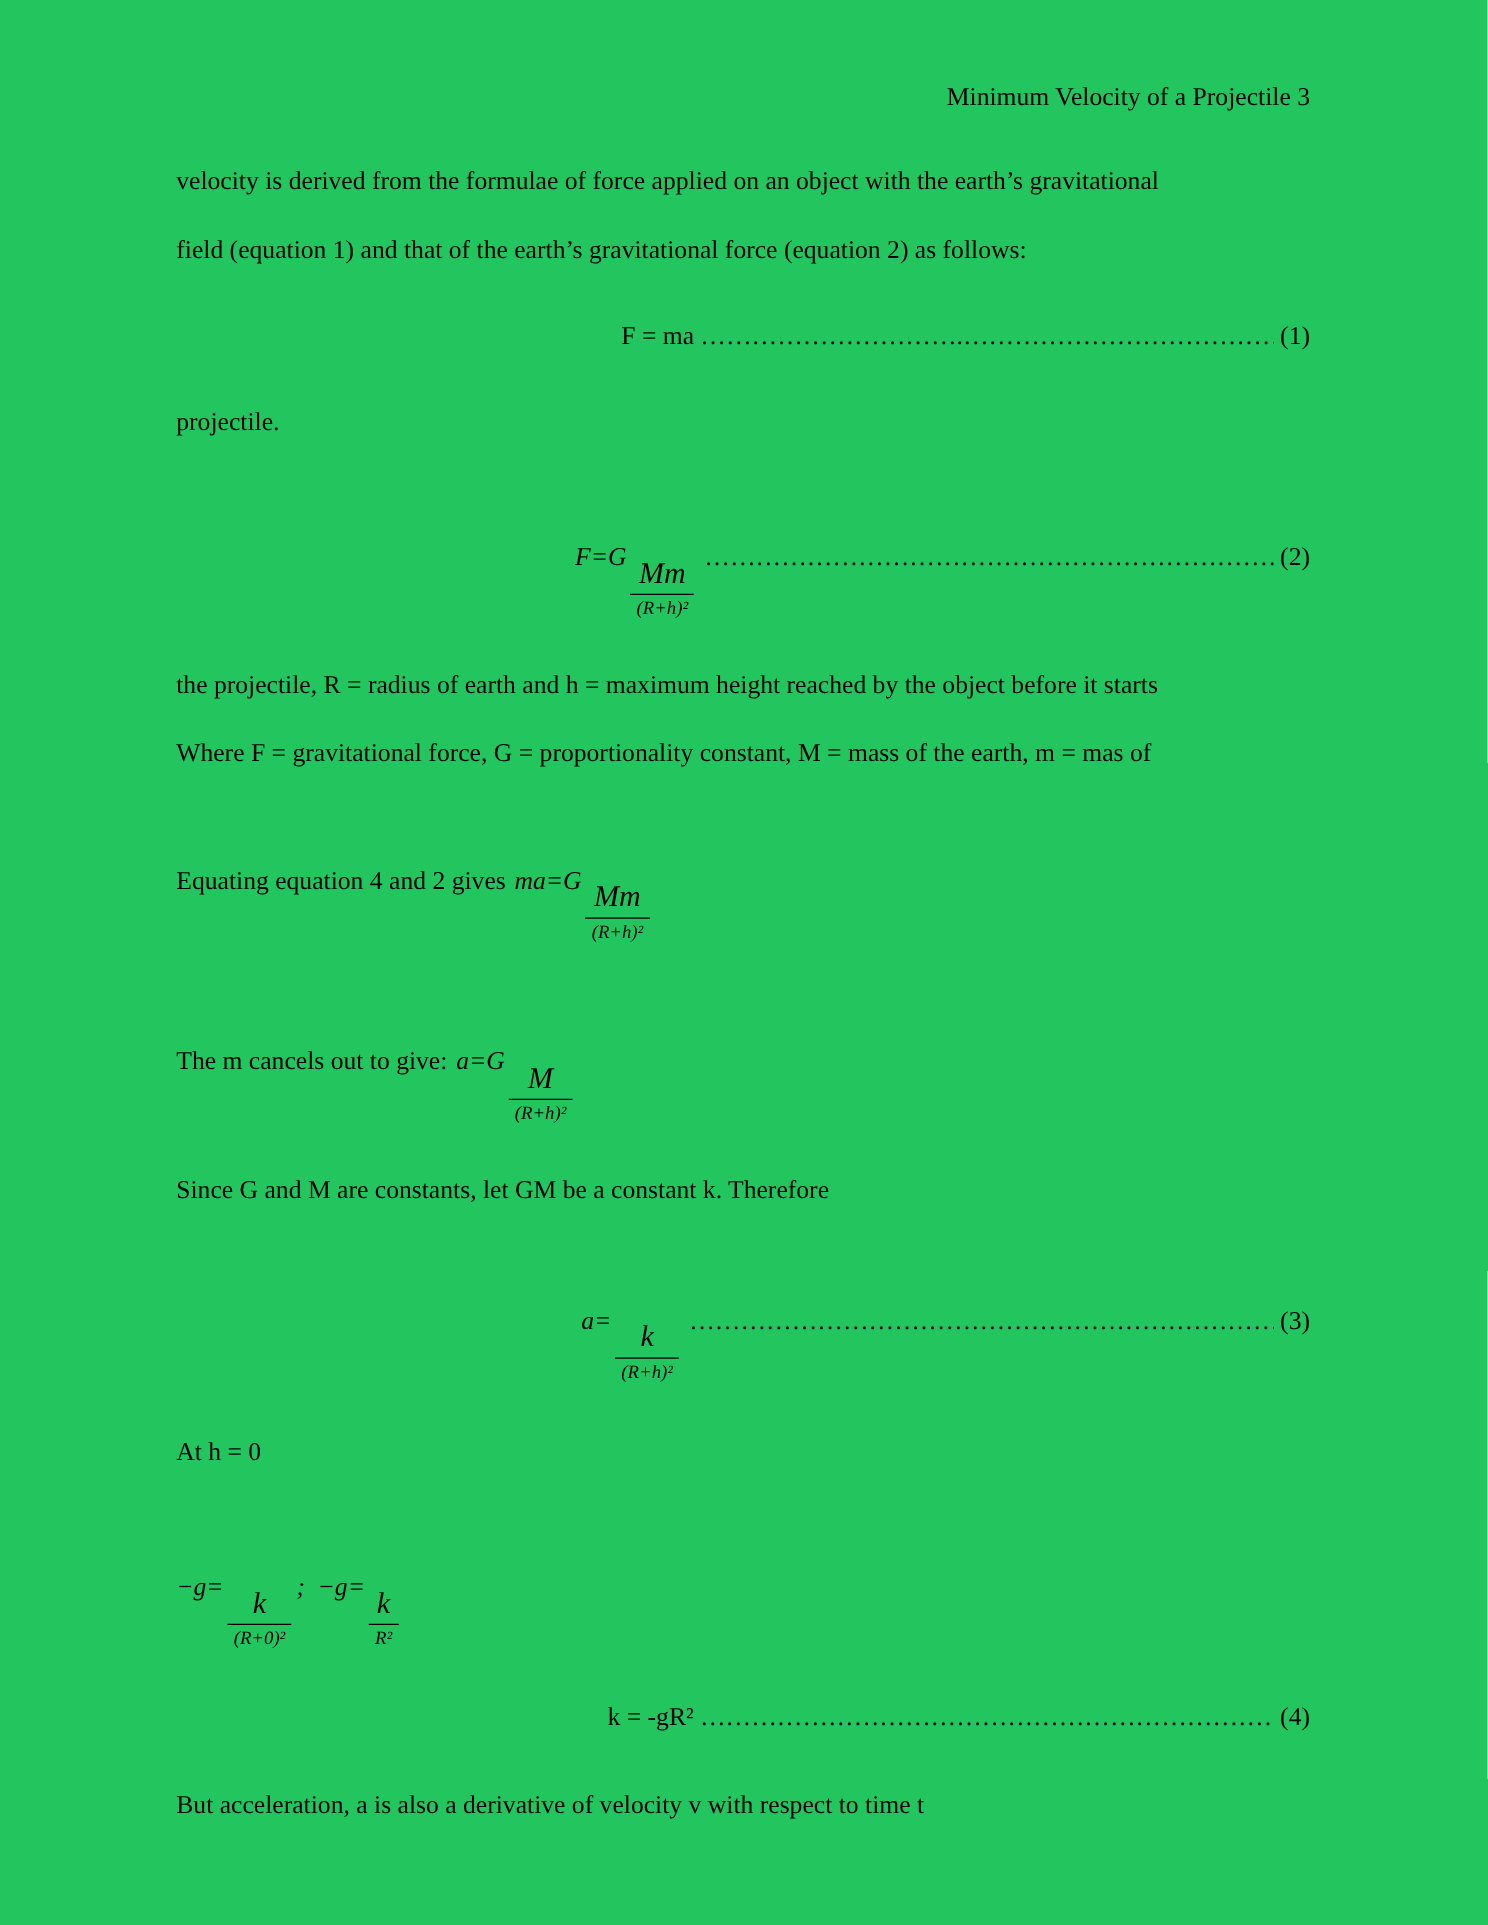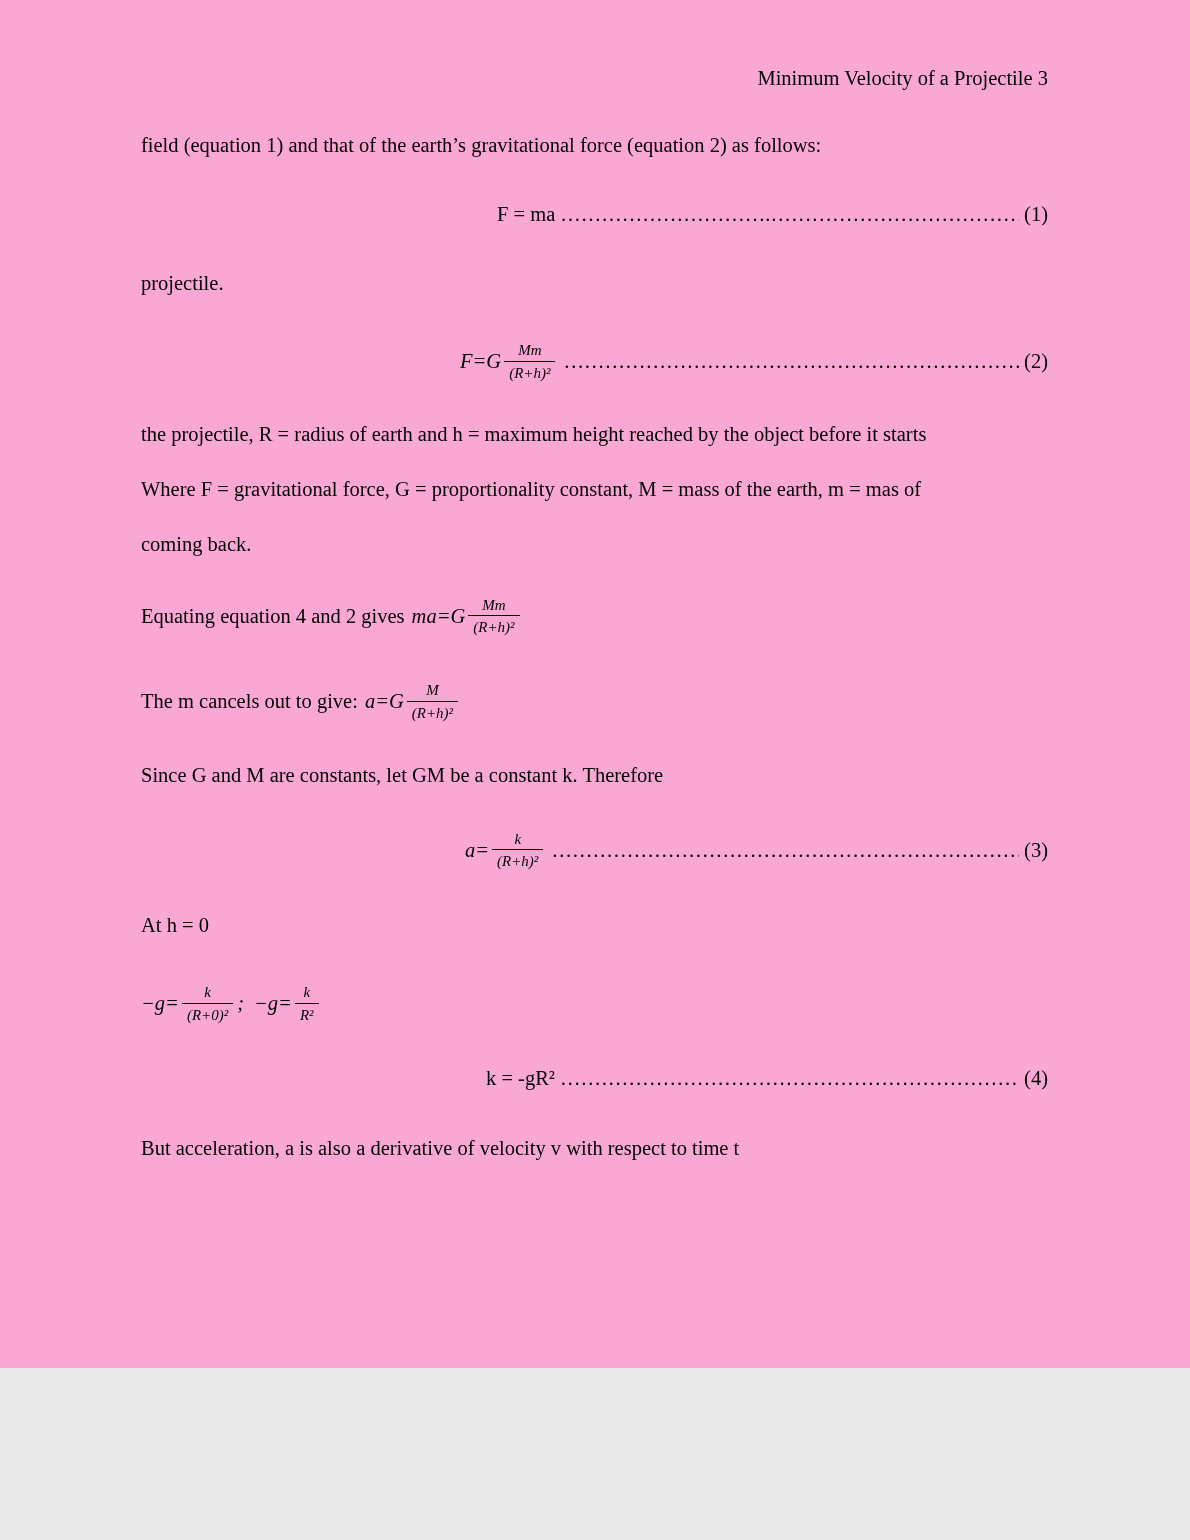--- a/index.html
+++ b/index.html
@@ -1,56 +1,57 @@
 <!DOCTYPE html>
 <html><head>
 <meta charset="utf-8">
 <style>
   * { margin: 0; padding: 0; box-sizing: border-box; }
   html, body { background: #e8e8e8; }
   .page {
     position: relative;
     width: 1190px;
-    height: 1368px;
+    height: 1540px;
     margin: 0 auto;
-    background: #f9a8d4;
+    background: #22c55e;
     font-family: "Liberation Serif", "DejaVu Serif", serif;
     font-size: 20.5px;
     color: #000000;
     padding: 64px 142px 16px 141px;
     overflow: hidden;
   }
   .header-line { text-align: right; line-height: 28px; }
   .para .line { line-height: 55px; white-space: nowrap; }
   .single-line { line-height: 55px; white-space: nowrap; }
 
   .eqrow { display: flex; align-items: center; }
   .eqrow.plain { line-height: 55px; }
   .eqbody { white-space: nowrap; }
   .dots { flex: 1 1 auto; min-width: 0; overflow: hidden; white-space: nowrap; margin: 0 5px; }
   .eqlabel { white-space: nowrap; }
 
   .eqmath { display: inline-flex; align-items: center; font-style: italic; white-space: nowrap; }
   .mvar { font-style: italic; white-space: nowrap; }
   .frac { display: inline-flex; flex-direction: column; align-items: center; margin: 0 3px; font-style: italic; }
-  .frac .num { line-height: 1.25; padding: 0 5px 1px; font-size: 15px; white-space: nowrap; }
+  .frac .num { line-height: 1.25; padding: 0 5px 1px; font-size: 24px; white-space: nowrap; margin-top: 48px; }
   .frac .den { line-height: 1.25; padding: 2px 5px 0; border-top: 1.4px solid #000; font-size: 15px; white-space: nowrap; }
 
   .mathline { display: flex; align-items: center; }
   .mathline .lead { white-space: pre; margin-right: 7px; }
   .sep { margin: 0 10px 0 1px; align-self: center; }
 </style>
 </head>
 <body>
 
 <div class="page">
 
   <div class="header-line">Minimum Velocity of a Projectile 3</div>
 
   <div class="para" style="margin-top:26px">
+    <div class="line">velocity is derived from the formulae of force applied on an object with the earth’s gravitational</div>
     <div class="line">field (equation 1) and that of the earth’s gravitational force (equation 2) as follows:</div>
   </div>
 
   <div class="eqrow plain" style="margin-top:14px; padding-left:356px">
     <span class="eqbody">F = ma</span>
     <span class="dots">………………………….……………………………………………………………………</span>
     <span class="eqlabel">(1)</span>
   </div>
 
   <div class="para" style="margin-top:14px">
@@ -65,21 +66,20 @@
         <span class="den">(R+h)²</span>
       </span>
     </span>
     <span class="dots">………………………………………………………………………………………</span>
     <span class="eqlabel">(2)</span>
   </div>
 
   <div class="para" style="margin-top:24px">
     <div class="line">the projectile, R = radius of earth and h = maximum height reached by the object before it starts</div>
     <div class="line">Where F = gravitational force, G = proportionality constant, M = mass of the earth, m = mas of</div>
-    <div class="line">coming back.</div>
   </div>
 
   <div class="mathline" style="margin-top:24px">
     <span class="lead">Equating equation 4 and 2 gives</span>
     <span class="eqmath">
       <span class="mvar">ma=G</span>
       <span class="frac">
         <span class="num">Mm</span>
         <span class="den">(R+h)²</span>
       </span>

